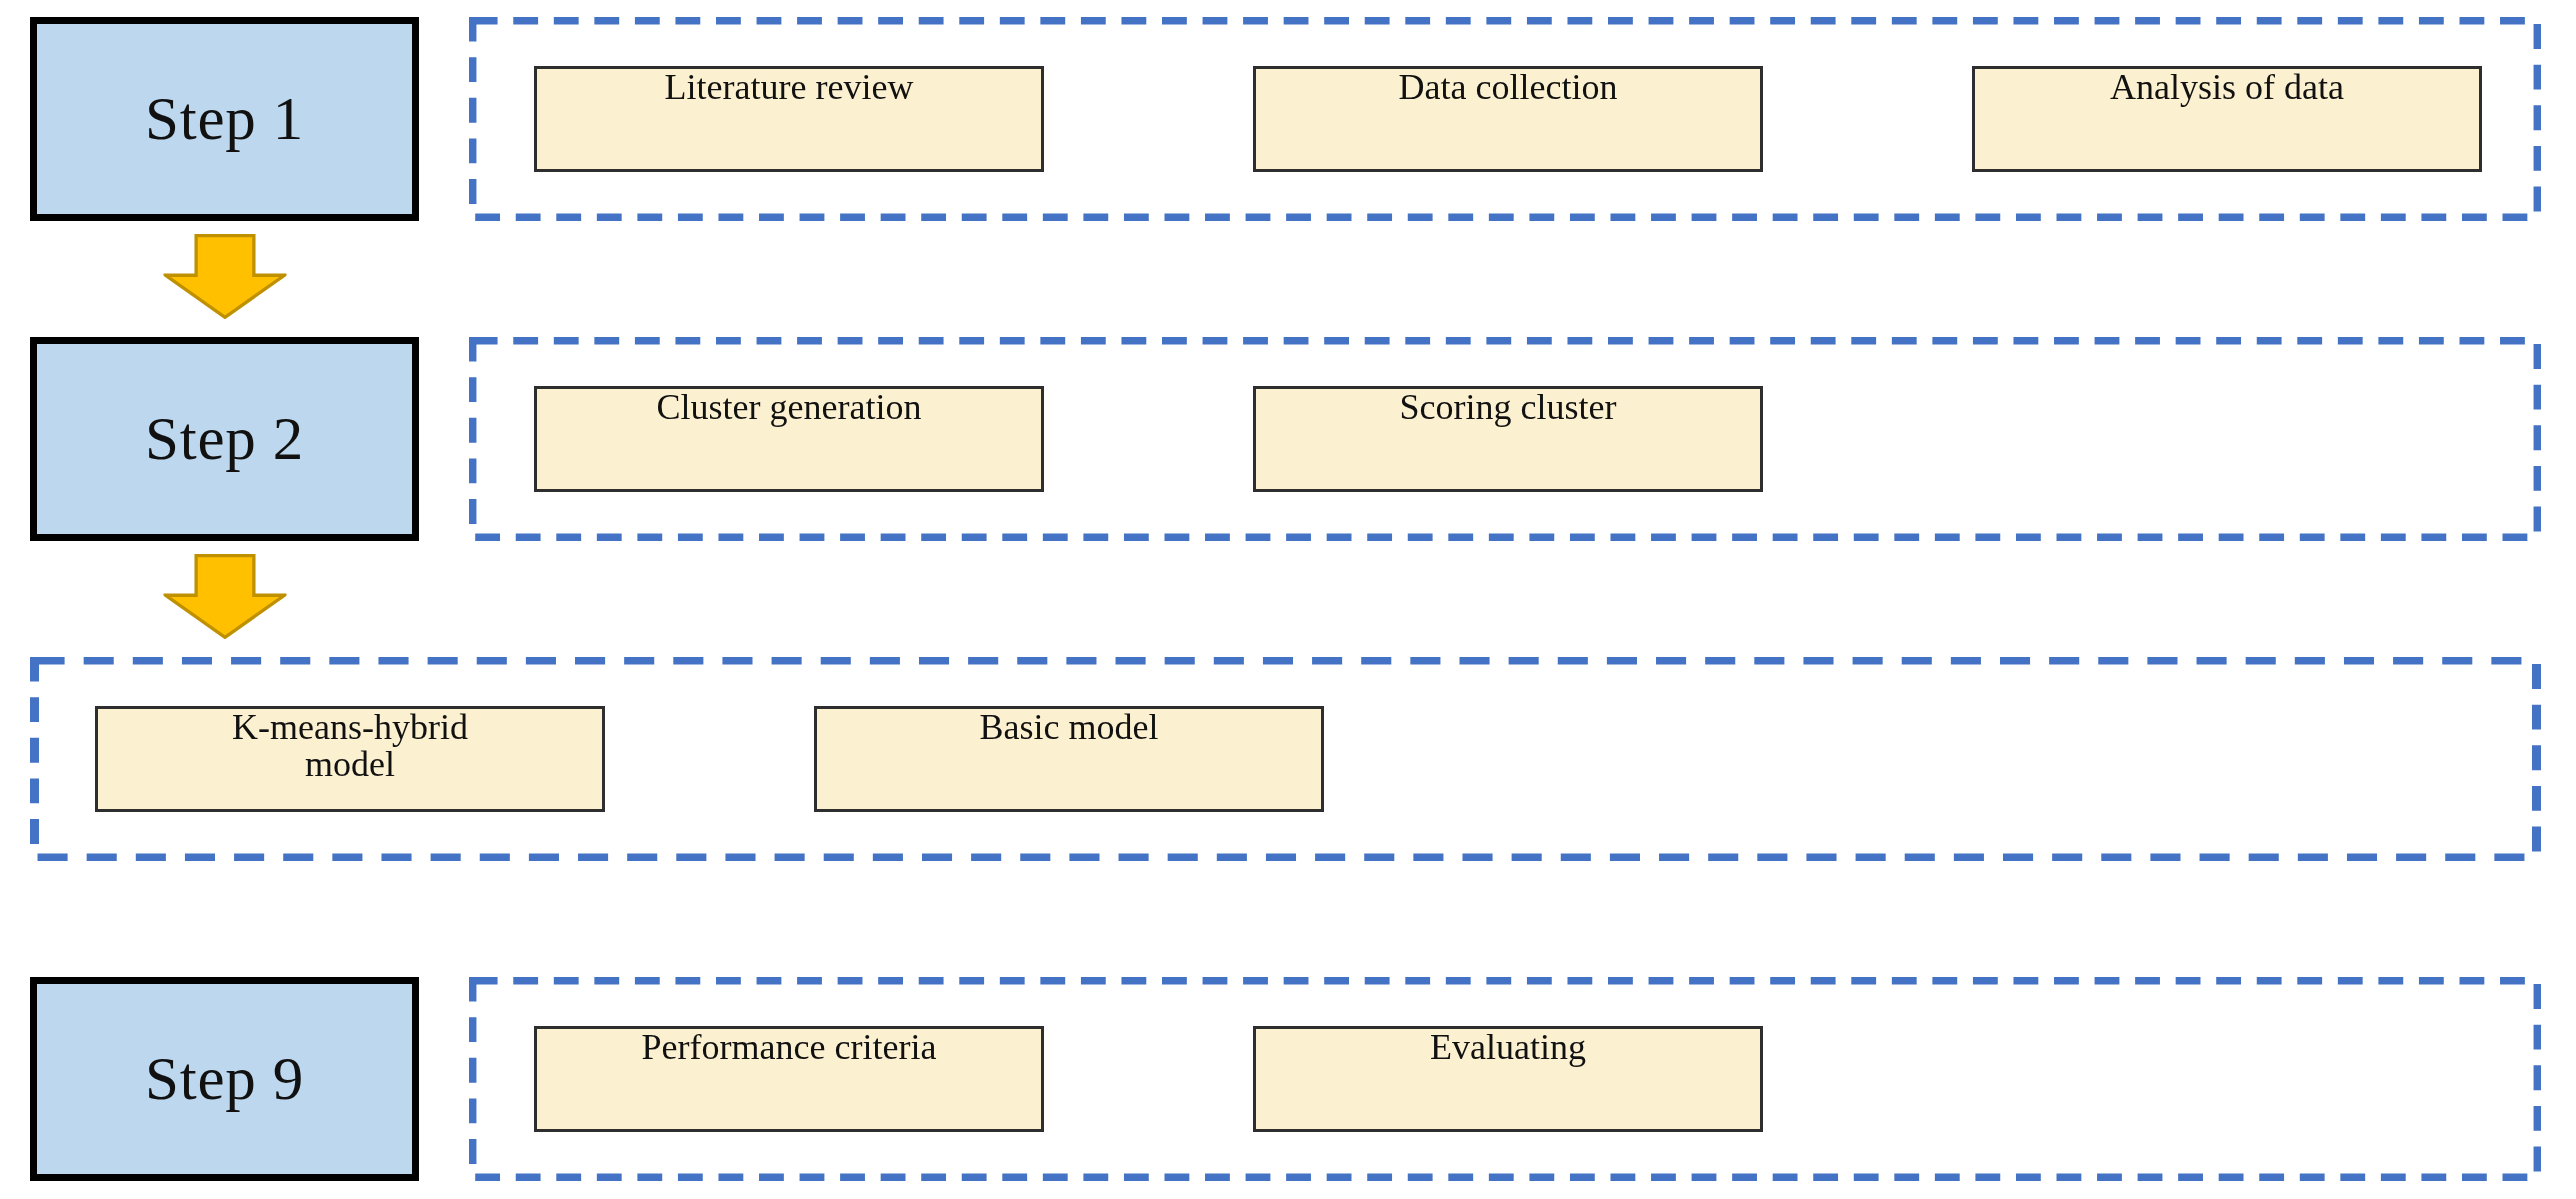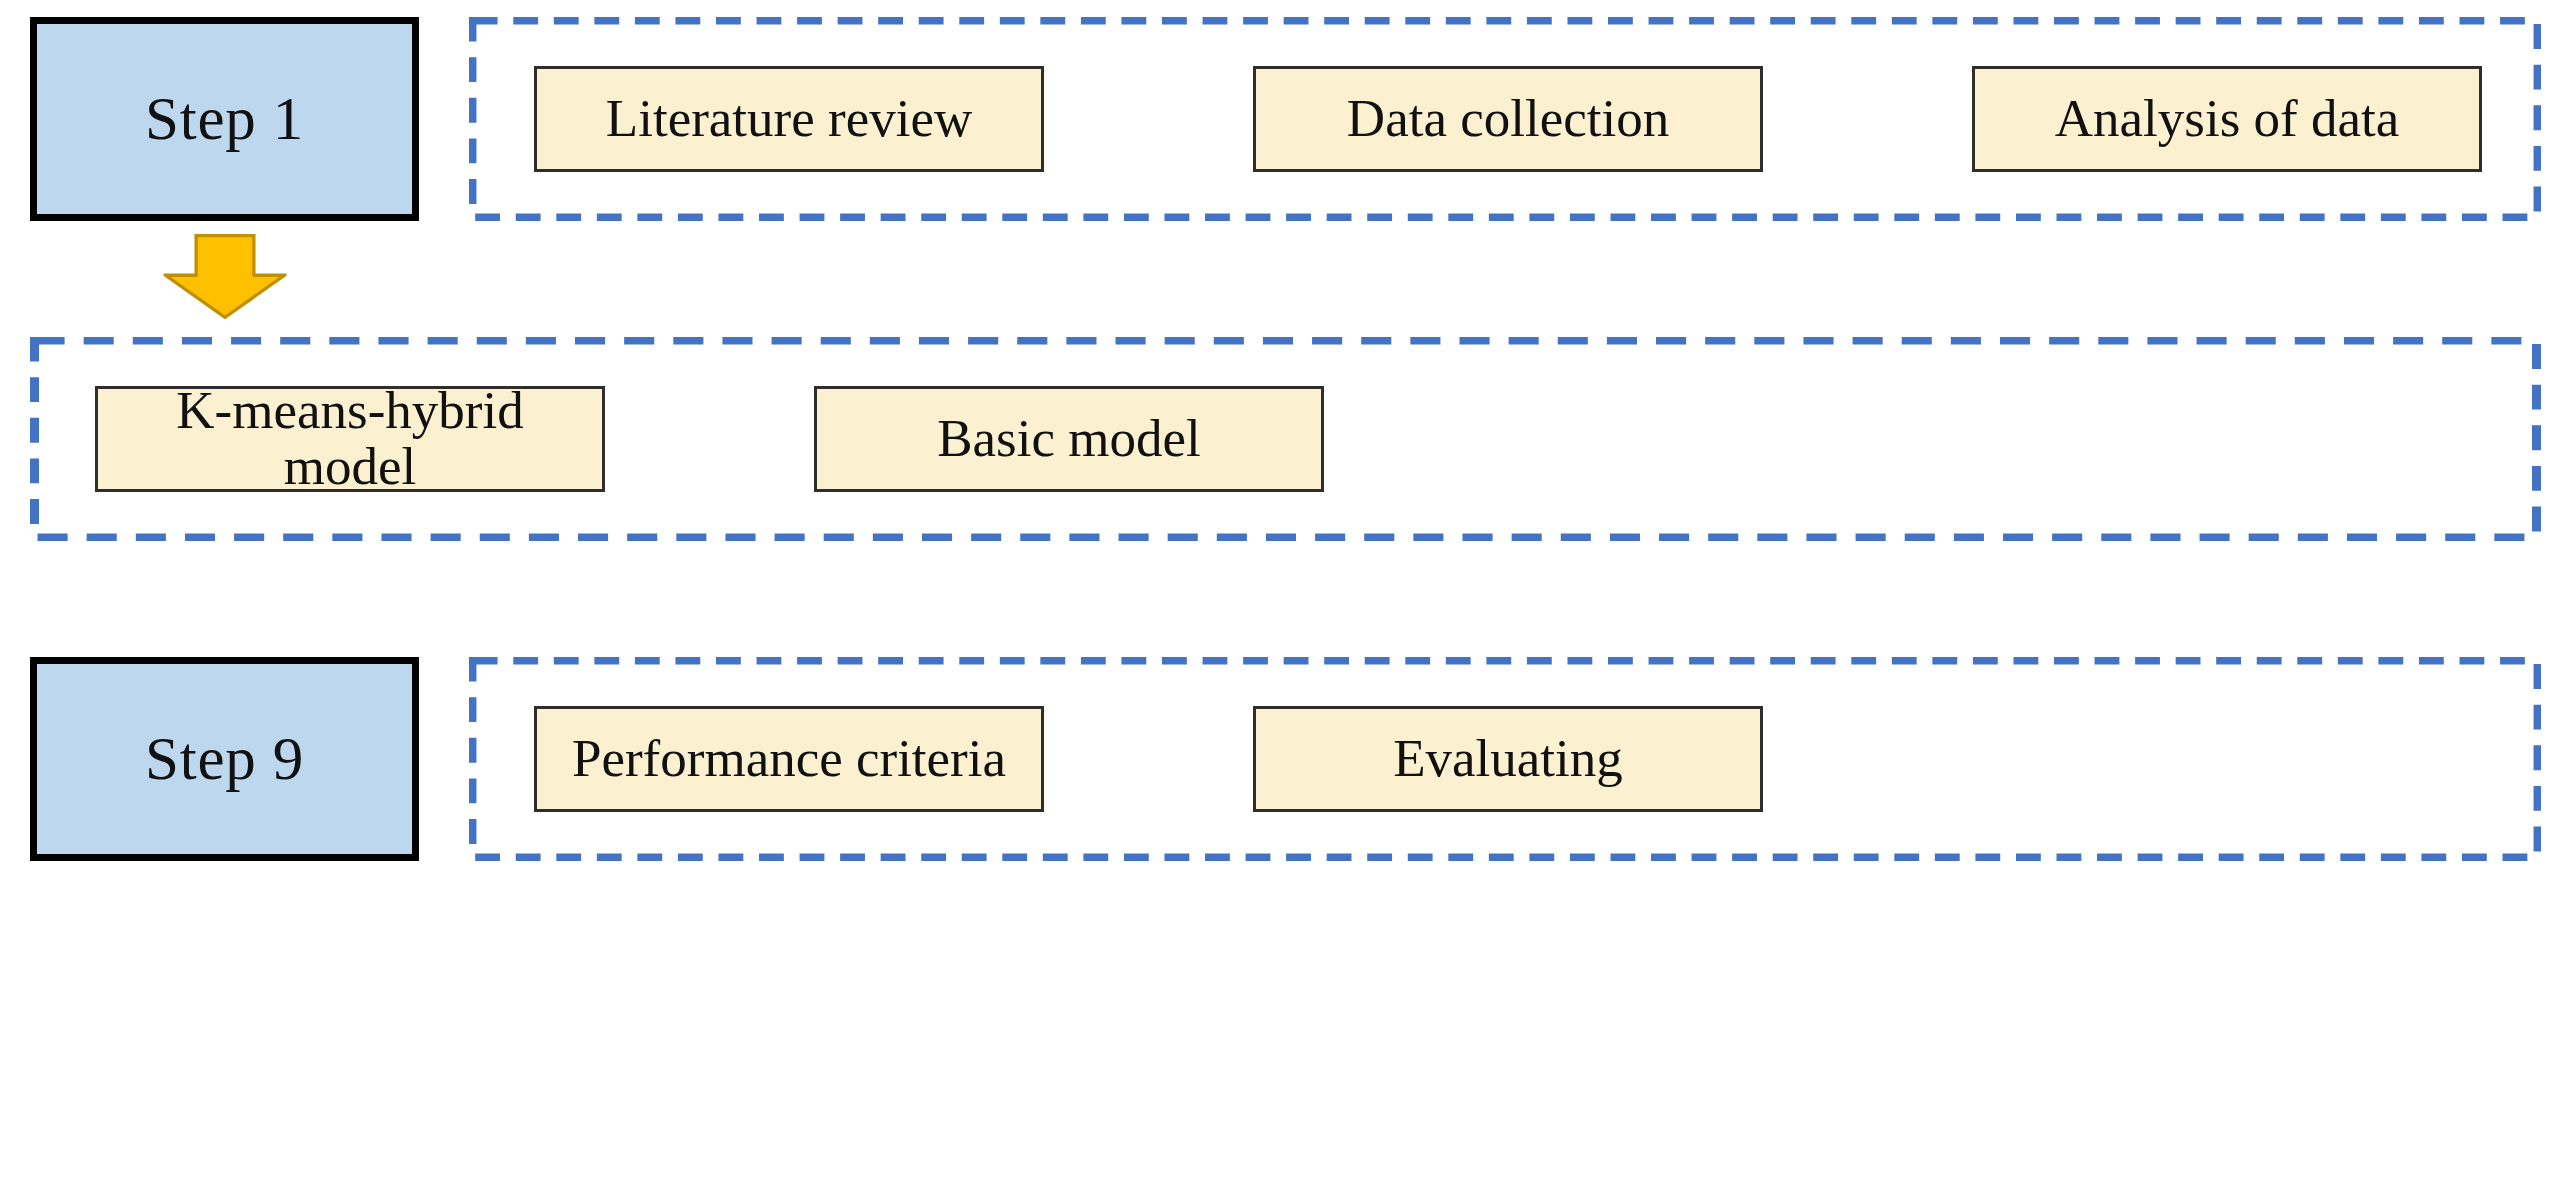--- a/index.html
+++ b/index.html
@@ -76,24 +76,23 @@
   }
   .task {
     position: relative;
     width: 510px;
     flex: 0 0 510px;
     height: 106px;
     box-sizing: border-box;
     background: var(--task-fill, #FBF0CF);
     border: 3.3px solid var(--task-border, #2E2E2E);
     display: flex;
-    align-items: center;
     justify-content: center;
     text-align: center;
-    font-size: 53px;
+    font-size: 36px;
     line-height: 1.05;
     white-space: pre-line;
   }
 </style>
 </head>
 <body>
 
 <div class="canvas">
 
   <div class="row">
@@ -114,20 +113,41 @@
       </div>
       <div class="task">
         <span>Data collection</span>
       </div>
       <div class="task">
         <span>Analysis of data</span>
       </div>
     </div>
   </div>
 
+  <div class="row">
+    <div class="step-cell">
+      <div class="step-box">
+        <span>Step 2</span>
+      </div>
+      <svg class="arrow" width="123" height="85" viewBox="0 0 148 103">
+        <polygon points="39,2 109,2 109,50 146,50 74,101 2,50 39,50"></polygon>
+      </svg>
+    </div>
+    <div class="dashed-box">
+      <svg class="dash-border" viewBox="0 0 2504 246" preserveAspectRatio="none">
+        <rect x="4.5" y="4.5" width="2495" height="237"></rect>
+      </svg>
+      <div class="task">
+        <span>Cluster generation</span>
+      </div>
+      <div class="task">
+        <span>Scoring cluster</span>
+      </div>
+    </div>
+  </div>
 
   <div class="row">
     <div class="dashed-box">
       <svg class="dash-border" viewBox="0 0 2504 246" preserveAspectRatio="none">
         <rect x="4.5" y="4.5" width="2495" height="237"></rect>
       </svg>
       <div class="task">
         <span>K-means-hybrid
 model</span>
       </div>

